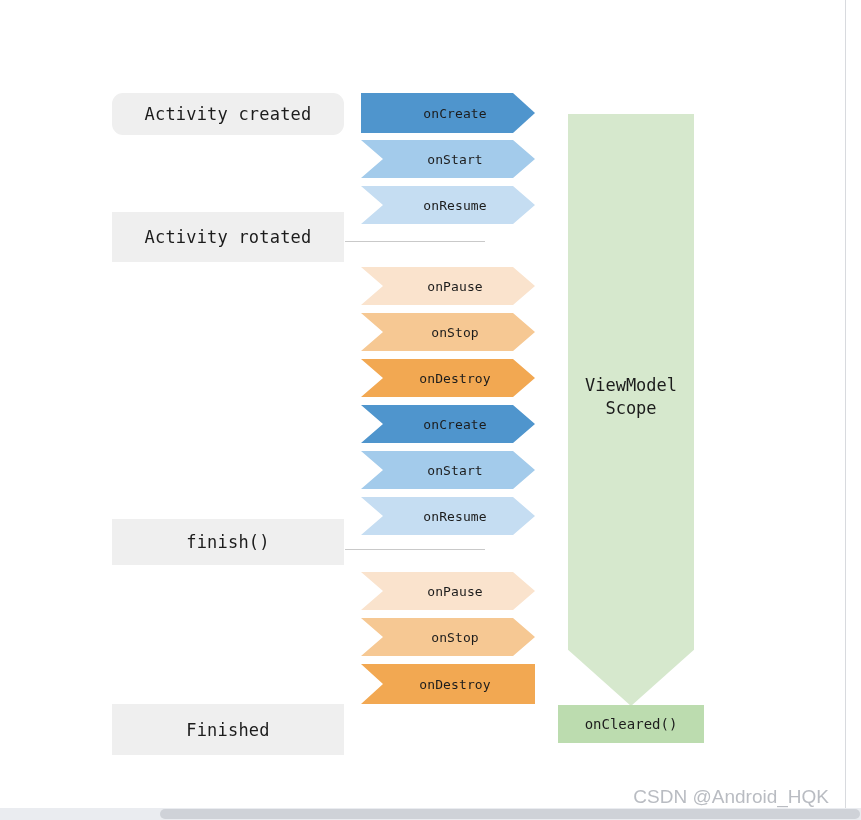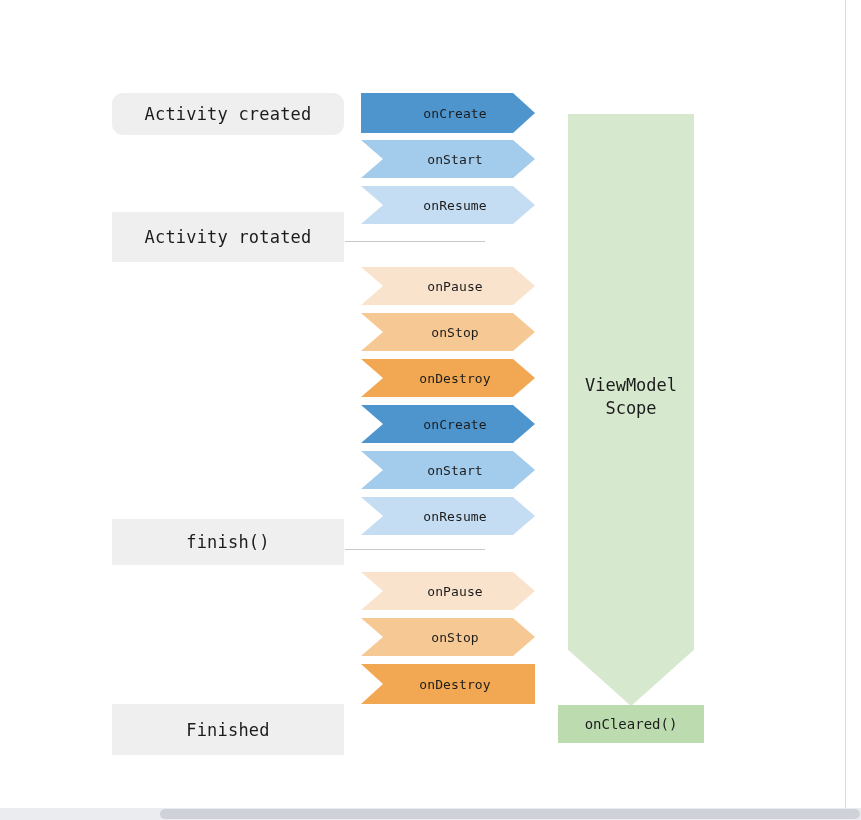--- a/index.html
+++ b/index.html
@@ -195,17 +195,18 @@
       </div>
     </div>
 
   <div id="vm-band">
     <div class="vm-text">ViewModel
 Scope</div>
   </div>
 
   <div id="on-cleared">onCleared()</div>
 
+  <div id="watermark">CSDN @Android_HQK</div>
 </div>
 
 <div id="right-divider"></div>
 <div id="hscroll-track"></div>
 <div id="hscroll-thumb"></div>
 
 </body></html>

